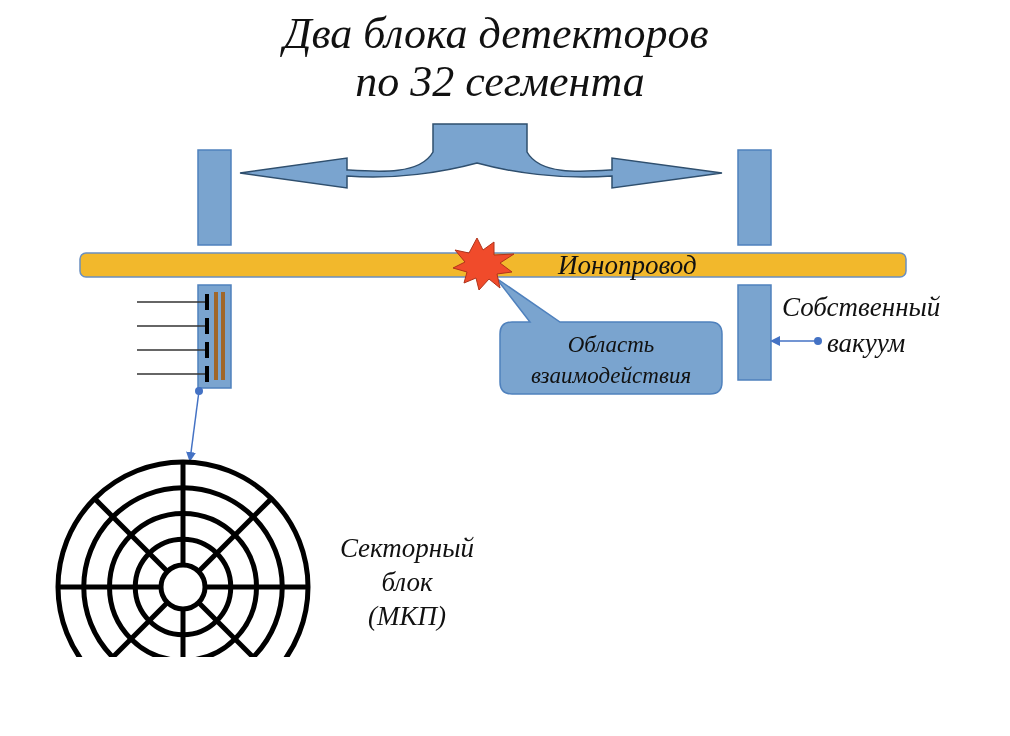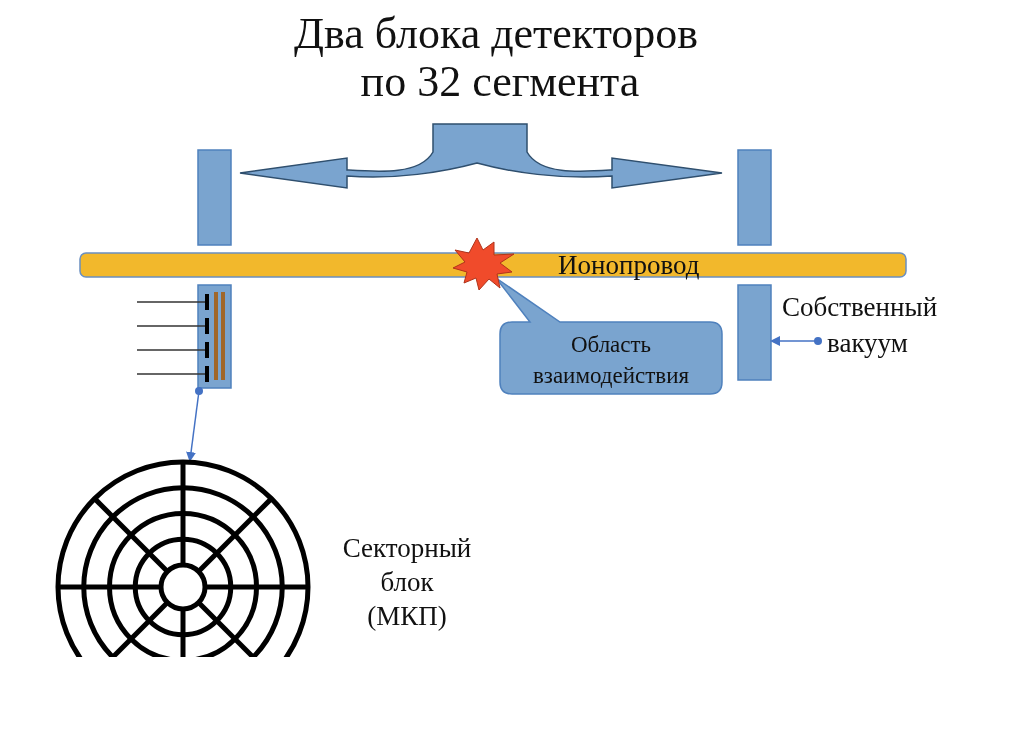--- a/index.html
+++ b/index.html
@@ -1,16 +1,16 @@
 <!DOCTYPE html>
 <html><head>
 <meta charset="utf-8">
 <style>
   html, body { margin: 0; padding: 0; background: #ffffff; }
-  #canvas { position: relative; width: 1010px; height: 657px; overflow: hidden; background: #ffffff; }
+  #canvas { position: relative; width: 1010px; height: 657px; overflow: hidden; background: #ffffff; font-style: italic; }
   svg { position: absolute; left: 0; top: 0; }
   .serif { font-family: "Liberation Serif", "DejaVu Serif", serif; fill: #111111; }
   .title { font-size: 44px; }
   .label { font-size: 27px; }
   .label-sm { font-size: 23px; }
 </style>
 </head>
 <body>
 
 <div id="canvas">

